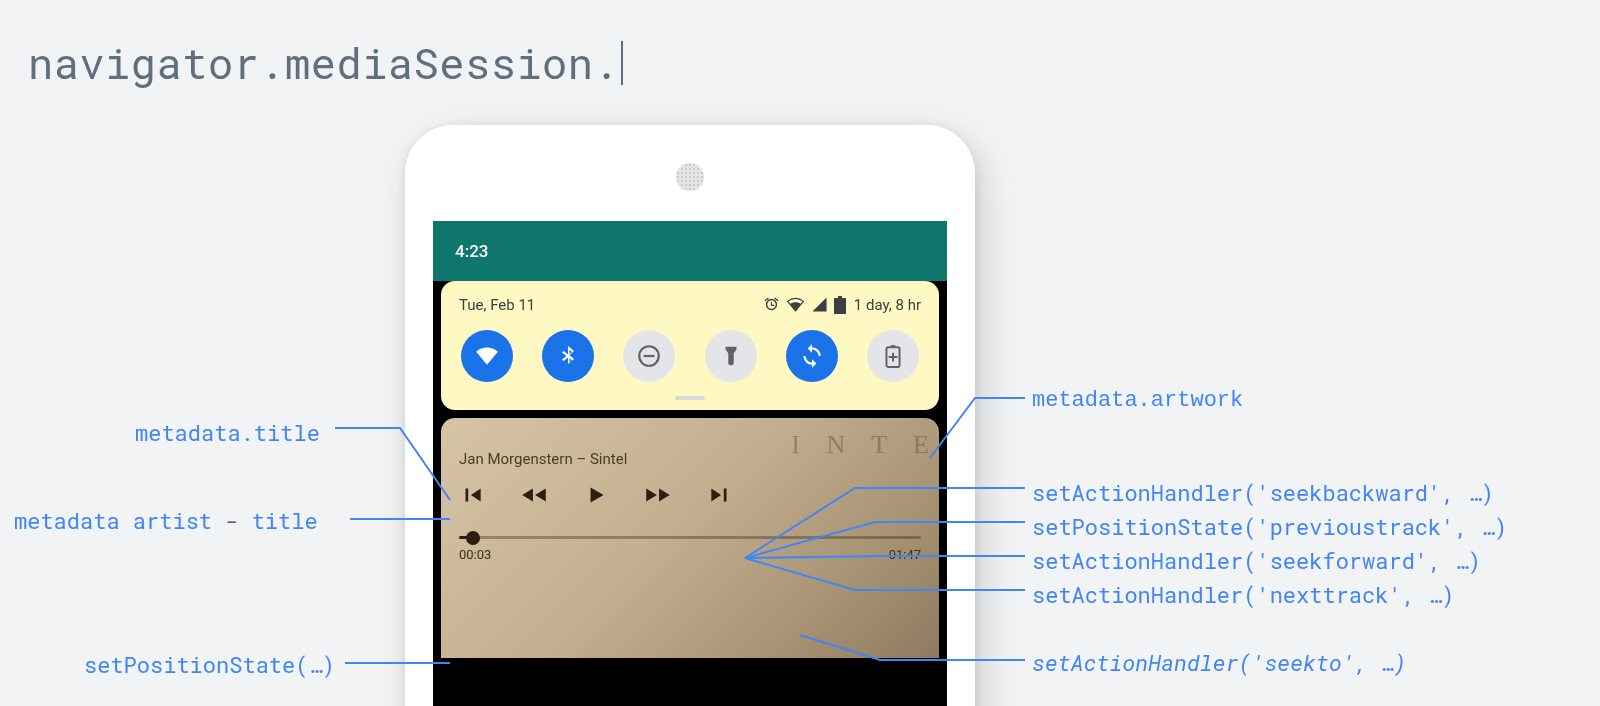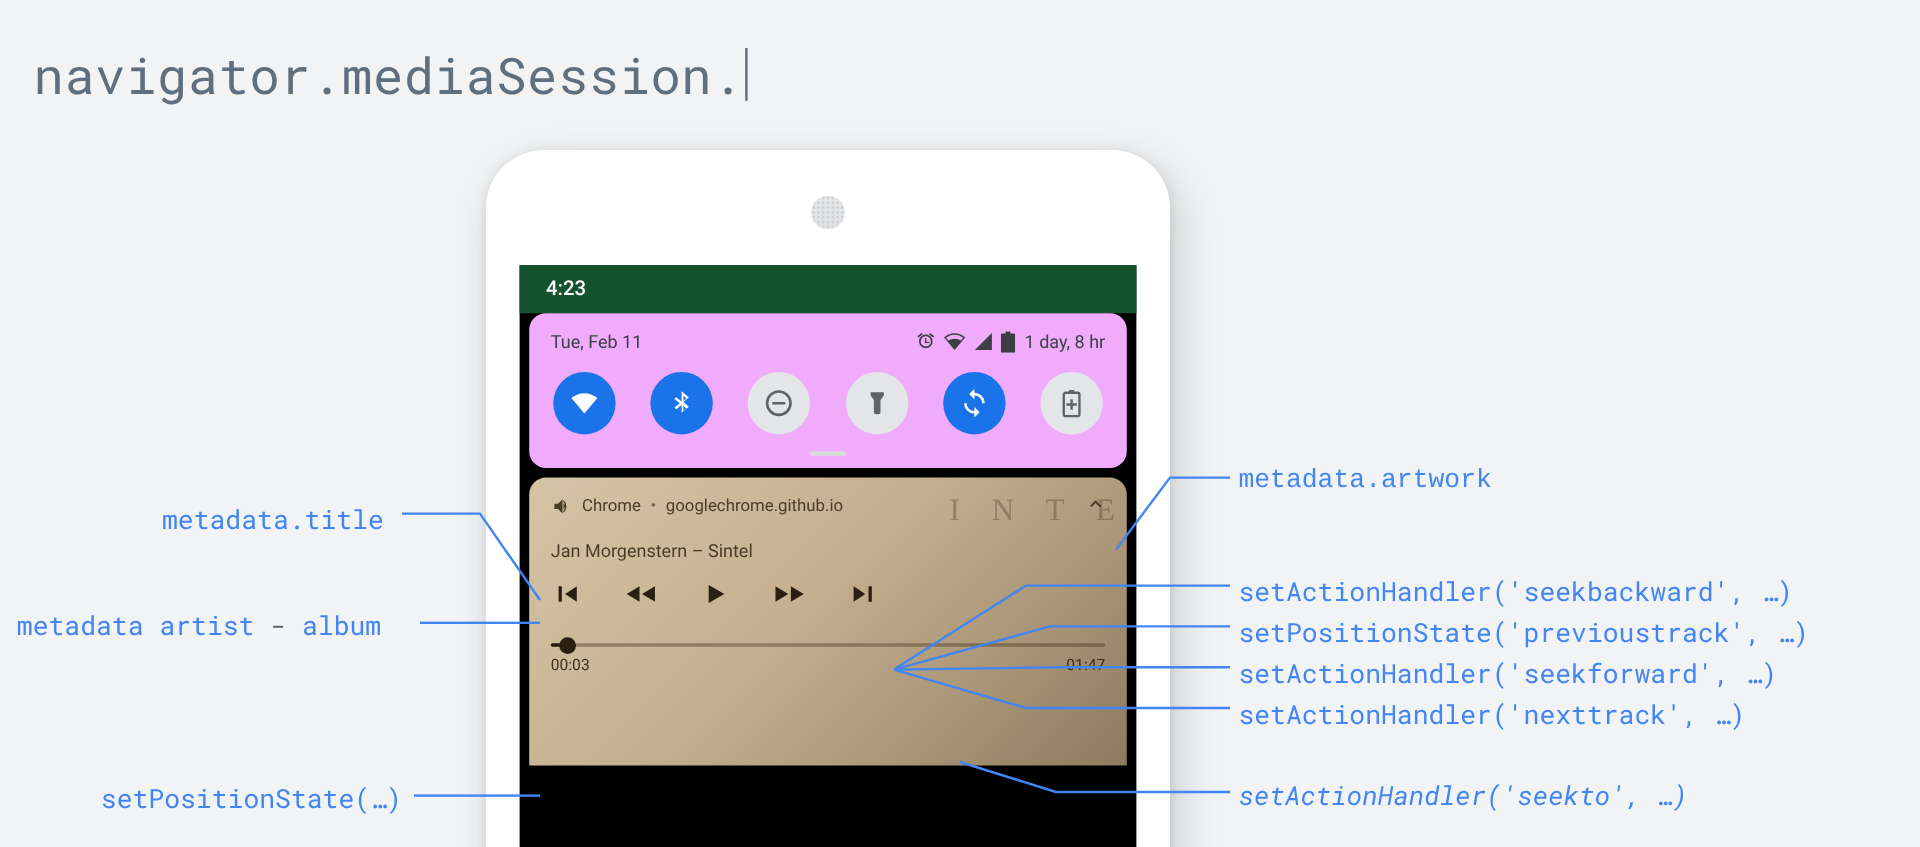--- a/index.html
+++ b/index.html
@@ -58,34 +58,34 @@
     position: absolute;
     top: 96px;
     left: 28px;
     right: 28px;
     bottom: 0;
     background: #000;
   }
 
   
   .status-bar {
-    height: 40px;
-    background: #14532d;
+    height: 60px;
+    background: #0f766e;
     color: #fff;
     display: flex;
     align-items: center;
     padding: 0 22px;
     font-size: 17px;
     font-weight: 500;
   }
 
   
   .qs-card {
     margin: 0 8px;
-    background: #f0abfc;
+    background: #fef9c3;
     border-radius: 14px;
     padding: 14px 18px 8px 18px;
   }
   .qs-header {
     display: flex;
     justify-content: space-between;
     align-items: center;
     font-size: 15px;
     color: #3c4043;
     margin-bottom: 14px;
@@ -296,33 +296,20 @@
               <path d="M5 1h4v2H5z" fill="#5f6368" stroke="none"></path>
               <path d="M7 8v8M3 12h8"></path>
             </svg>
         </div>
       </div>
       <div class="qs-handle"></div>
     </div>
 
     <div class="media-notif">
       <div class="artwork-text">I N T E</div>
-      <div class="media-header">
-        <svg width="18" height="18" viewBox="0 0 24 24" fill="#4a3d28">
-            <path d="M4 9v6h4l5 5V4L8 9H4zm12 3a4 4 0 00-2-3.5v7A4 4 0 0016 12zm-2-7v2a7 7 0 010 10v2a9 9 0 000-14z"></path>
-          </svg>
-        <span>Chrome</span>
-        <span class="dot">•</span>
-        <span>googlechrome.github.io</span>
-        <span class="media-expand">
-          <svg width="16" height="16" viewBox="0 0 24 24" fill="none" stroke="#4a3d28" stroke-width="2.5">
-              <polyline points="6 15 12 9 18 15"></polyline>
-            </svg>
-        </span>
-      </div>
       <div class="media-sub">Jan Morgenstern – Sintel</div>
 
       <div class="media-controls">
         <span>
           <svg width="26" height="26" viewBox="0 0 24 24" fill="#2a1f10">
               <path d="M6 6h2.5v12H6zM20 6v12l-9-6z"></path>
             </svg>
         </span>
         <span>
           <svg width="30" height="26" viewBox="0 0 28 24" fill="#2a1f10">
@@ -360,21 +347,21 @@
 
   </div>
 </div>
 
 <div class="anno" style="top:418px; left:135px;">metadata.title</div>
 <svg class="anno-svg" style="left:335px; top:428px;" width="130" height="80">
     <polyline points="0,0 65,0 115,72"></polyline>
   </svg>
 
 <div class="anno" style="top:506px; left:14px;">
-  <span>metadata artist</span><span class="dash"> - </span><span>album</span>
+  <span>metadata artist</span><span class="dash"> - </span><span>title</span>
 </div>
 <div class="anno-line" style="top:518px; left:350px; width:100px;"></div>
 
 <div class="anno" style="top:650px; left:60px;margin-left:24px;">setPositionState(…)</div>
 <div class="anno-line" style="top:662px; left:345px; width:105px;"></div>
 
 <div class="anno" style="top:388px; left:1032px;font-family:Liberation Mono, monospace;">metadata.artwork</div>
 <svg class="anno-svg" style="left:930px; top:398px;" width="100" height="70">
     <polyline points="95,0 45,0 0,60"></polyline>
   </svg>

